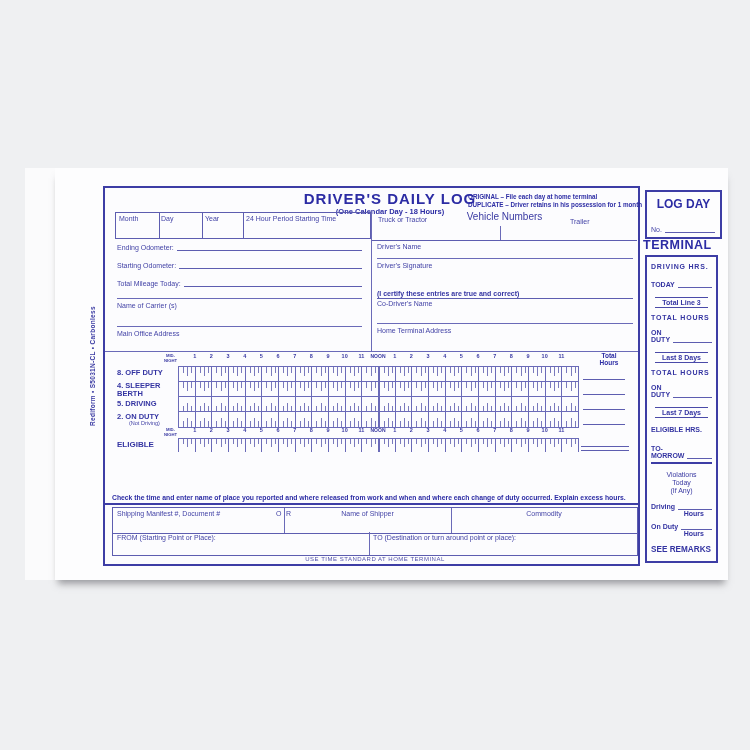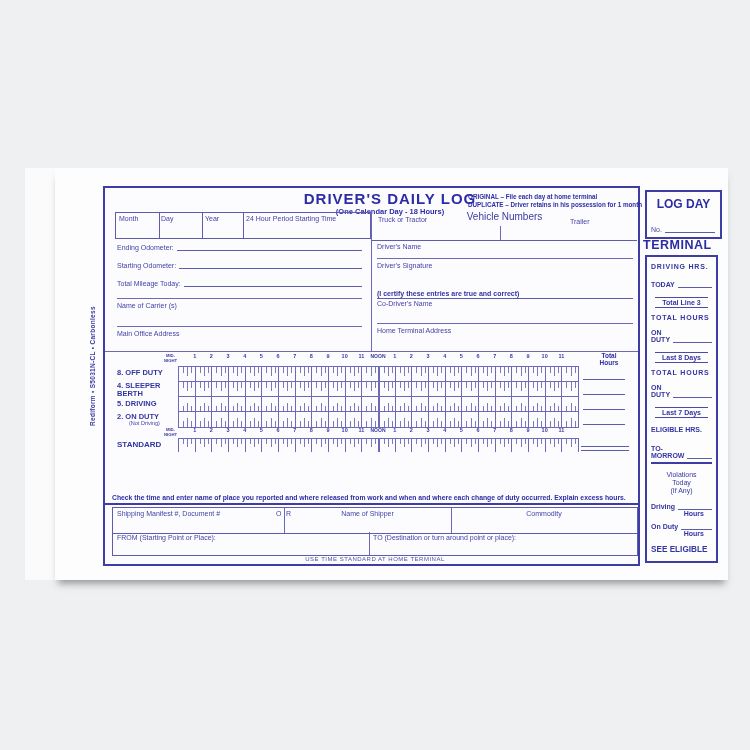--- a/index.html
+++ b/index.html
@@ -649,21 +649,21 @@
       <span style="left: 66.6667%;">4</span>
       <span style="left: 70.8333%;">5</span>
       <span style="left: 75%;">6</span>
       <span style="left: 79.1667%;">7</span>
       <span style="left: 83.3333%;">8</span>
       <span style="left: 87.5%;">9</span>
       <span style="left: 91.6667%;">10</span>
       <span style="left: 95.8333%;">11</span>
     </div>
 
-  <div class="abs blbl" style="left:62px;top:272px;font-size:8px;">STANDARD</div>
+  <div class="abs blbl" style="left:62px;top:272px;font-size:8px;">ELIGIBLE</div>
   <div class="band" style="top:270px;height:13px;">
       <div class="hc" style="left: 0%; width: 4.16667%;">
         <span class="tick" style="left: 25%; height: 38%; top: 0px;"></span>
         <span class="tick" style="left: 50%; height: 60%; top: 0px;"></span>
         <span class="tick" style="left: 75%; height: 38%; top: 0px;"></span>
       </div>
       <div class="hc" style="left: 4.16667%; width: 4.16667%;">
         <span class="tick" style="left: 25%; height: 38%; top: 0px;"></span>
         <span class="tick" style="left: 50%; height: 60%; top: 0px;"></span>
         <span class="tick" style="left: 75%; height: 38%; top: 0px;"></span>
@@ -846,16 +846,16 @@
     <div class="sb rowflex" style="margin-top:8px;">
         <span>Driving</span>
         <span class="fillline"></span>
       </div>
     <div class="sb" style="text-align:right;padding-right:8px;">Hours</div>
     <div class="sb rowflex" style="margin-top:6px;">
         <span>On Duty</span>
         <span class="fillline"></span>
       </div>
     <div class="sb" style="text-align:right;padding-right:8px;">Hours</div>
-    <div class="sb" style="margin-top:8px;font-size:8.2px;">SEE ELIGIBLE</div>
+    <div class="sb" style="margin-top:8px;font-size:8.2px;">SEE REMARKS</div>
   </div>
 
 </div>
 
 </body></html>

